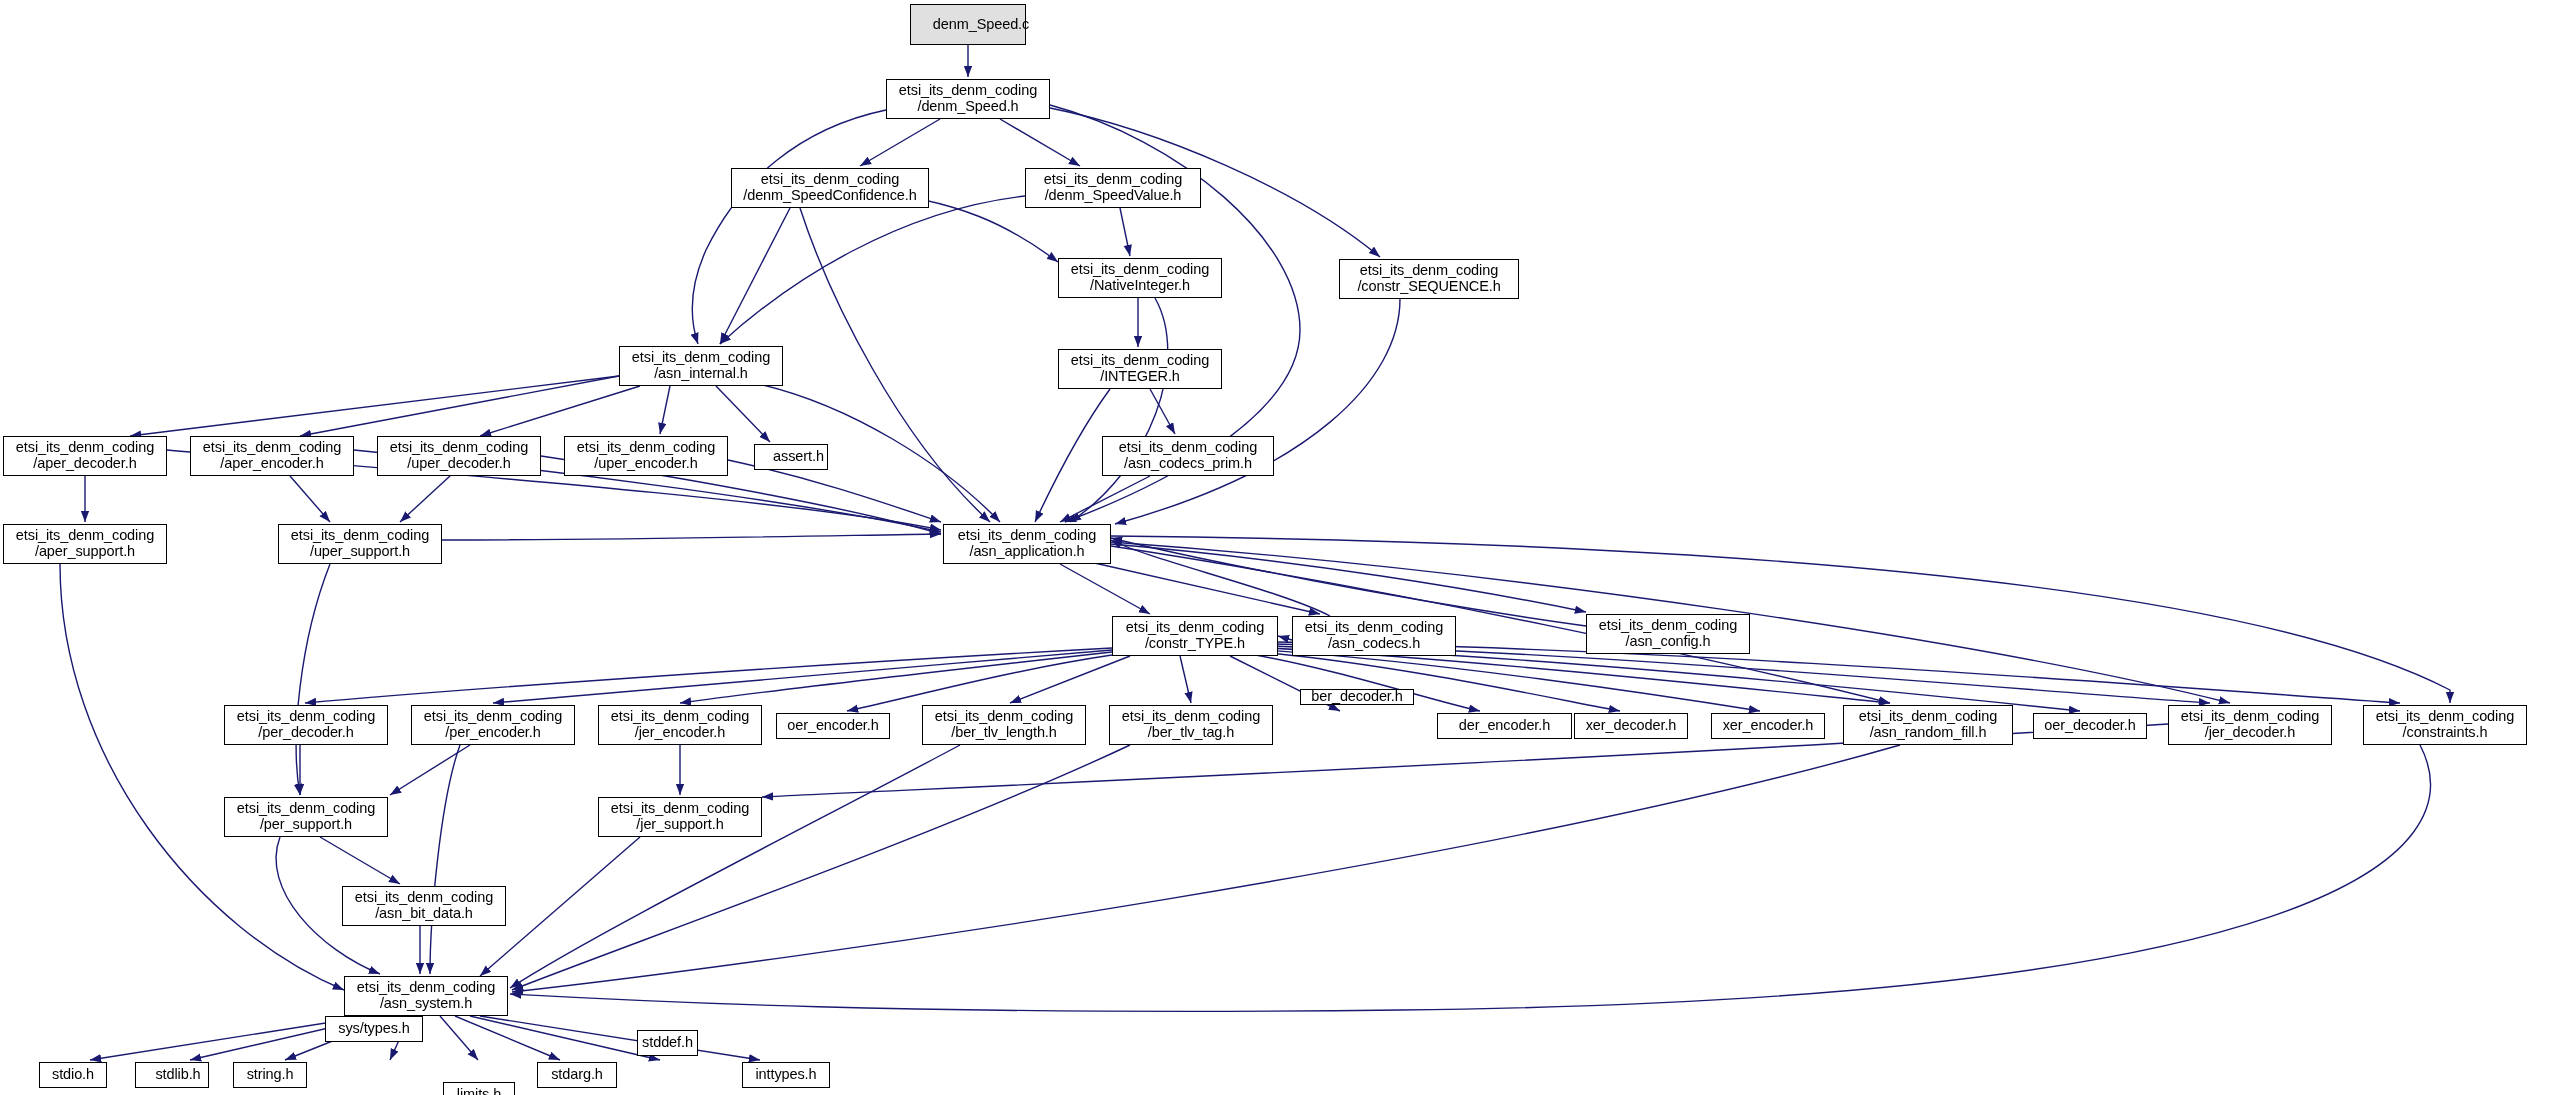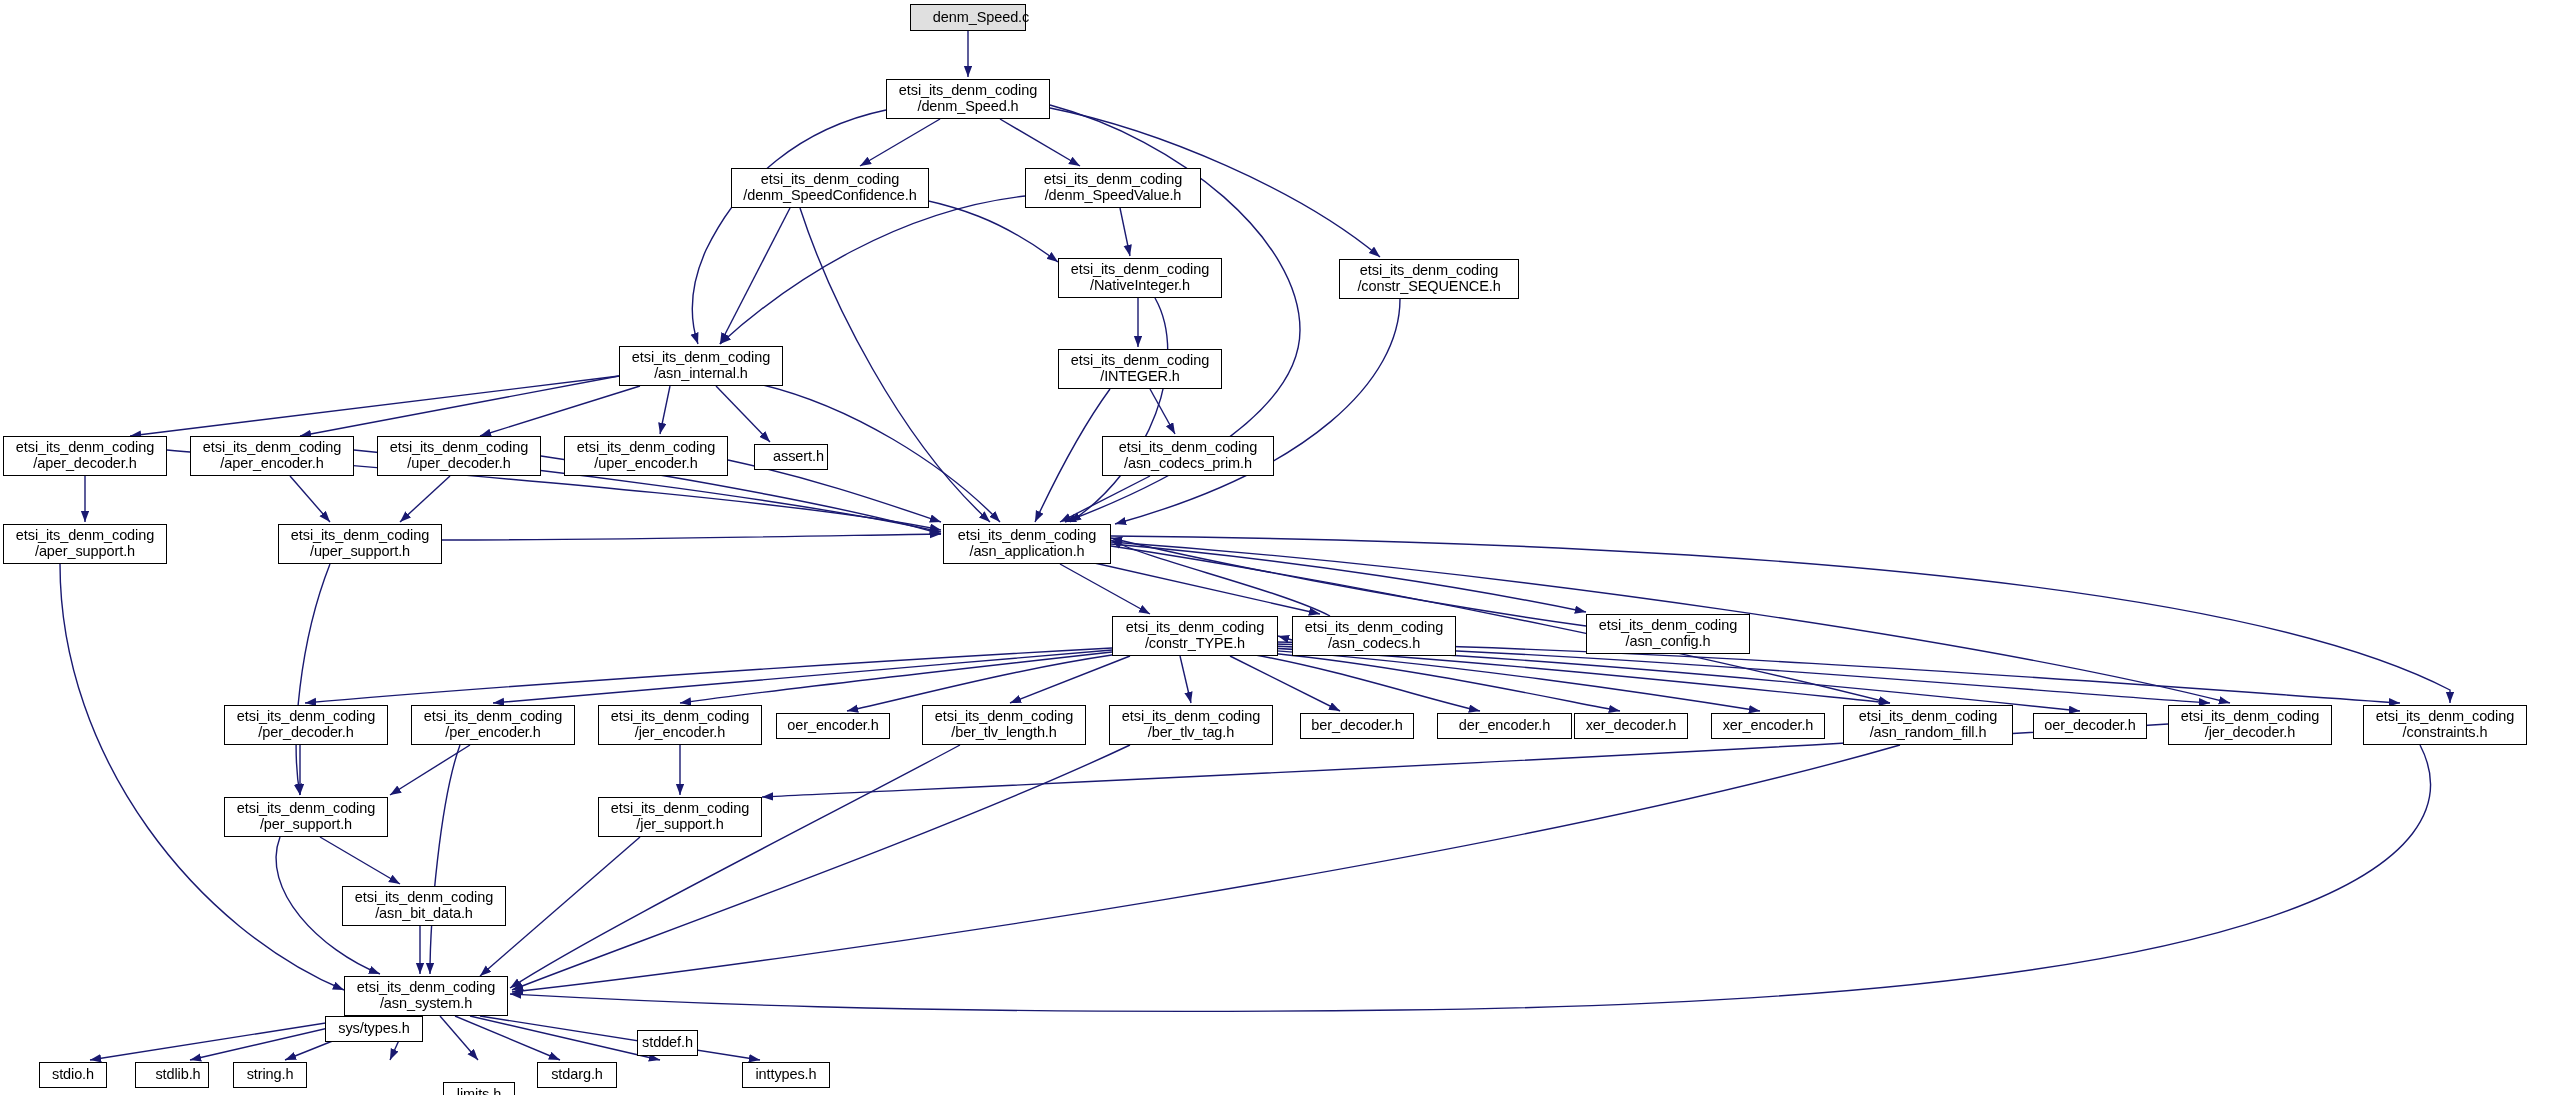--- a/index.html
+++ b/index.html
@@ -132,21 +132,21 @@
         <path d="M 370,1016 L 90,1060"></path>
         <path d="M 380,1016 L 190,1060"></path>
         <path d="M 395,1016 L 285,1060"></path>
         <path d="M 410,1016 L 390,1060"></path>
         <path d="M 440,1016 L 478,1060"></path>
         <path d="M 455,1016 L 560,1060"></path>
         <path d="M 470,1016 L 660,1060"></path>
         <path d="M 480,1016 L 760,1060"></path>
       </g>
   </svg>
-<div class="node root" style="left: 910px; top: 4px; width: 116px; height: 27px; padding-left: 26px;"><span class="ln">denm_Speed.c</span></div>
+<div class="node root" style="left: 910px; top: 4px; width: 116px; height: 41px; padding-left: 26px;"><span class="ln">denm_Speed.c</span></div>
     <div class="node" style="left: 886px; top: 79px; width: 164px; height: 40px;"><span class="ln">etsi_its_denm_coding</span><span class="ln">/denm_Speed.h</span></div>
     <div class="node" style="left: 731px; top: 168px; width: 198px; height: 40px;"><span class="ln">etsi_its_denm_coding</span><span class="ln">/denm_SpeedConfidence.h</span></div>
     <div class="node" style="left: 1025px; top: 168px; width: 176px; height: 40px;"><span class="ln">etsi_its_denm_coding</span><span class="ln">/denm_SpeedValue.h</span></div>
     <div class="node" style="left: 1058px; top: 258px; width: 164px; height: 40px;"><span class="ln">etsi_its_denm_coding</span><span class="ln">/NativeInteger.h</span></div>
     <div class="node" style="left: 1339px; top: 259px; width: 180px; height: 40px;"><span class="ln">etsi_its_denm_coding</span><span class="ln">/constr_SEQUENCE.h</span></div>
     <div class="node" style="left: 1058px; top: 349px; width: 164px; height: 40px;"><span class="ln">etsi_its_denm_coding</span><span class="ln">/INTEGER.h</span></div>
     <div class="node" style="left: 619px; top: 346px; width: 164px; height: 40px;"><span class="ln">etsi_its_denm_coding</span><span class="ln">/asn_internal.h</span></div>
     <div class="node" style="left: 1102px; top: 436px; width: 172px; height: 40px;"><span class="ln">etsi_its_denm_coding</span><span class="ln">/asn_codecs_prim.h</span></div>
     <div class="node" style="left: 3px; top: 436px; width: 164px; height: 40px;"><span class="ln">etsi_its_denm_coding</span><span class="ln">/aper_decoder.h</span></div>
     <div class="node" style="left: 190px; top: 436px; width: 164px; height: 40px;"><span class="ln">etsi_its_denm_coding</span><span class="ln">/aper_encoder.h</span></div>
@@ -158,21 +158,21 @@
     <div class="node" style="left: 278px; top: 524px; width: 164px; height: 40px;"><span class="ln">etsi_its_denm_coding</span><span class="ln">/uper_support.h</span></div>
     <div class="node" style="left: 1112px; top: 616px; width: 166px; height: 40px;"><span class="ln">etsi_its_denm_coding</span><span class="ln">/constr_TYPE.h</span></div>
     <div class="node" style="left: 1292px; top: 616px; width: 164px; height: 40px;"><span class="ln">etsi_its_denm_coding</span><span class="ln">/asn_codecs.h</span></div>
     <div class="node" style="left: 1586px; top: 614px; width: 164px; height: 40px;"><span class="ln">etsi_its_denm_coding</span><span class="ln">/asn_config.h</span></div>
     <div class="node" style="left: 224px; top: 705px; width: 164px; height: 40px;"><span class="ln">etsi_its_denm_coding</span><span class="ln">/per_decoder.h</span></div>
     <div class="node" style="left: 411px; top: 705px; width: 164px; height: 40px;"><span class="ln">etsi_its_denm_coding</span><span class="ln">/per_encoder.h</span></div>
     <div class="node" style="left: 598px; top: 705px; width: 164px; height: 40px;"><span class="ln">etsi_its_denm_coding</span><span class="ln">/jer_encoder.h</span></div>
     <div class="node" style="left: 776px; top: 713px; width: 114px; height: 26px;"><span class="ln">oer_encoder.h</span></div>
     <div class="node" style="left: 922px; top: 705px; width: 164px; height: 40px;"><span class="ln">etsi_its_denm_coding</span><span class="ln">/ber_tlv_length.h</span></div>
     <div class="node" style="left: 1109px; top: 705px; width: 164px; height: 40px;"><span class="ln">etsi_its_denm_coding</span><span class="ln">/ber_tlv_tag.h</span></div>
-    <div class="node" style="left: 1300px; top: 713px; width: 114px; height: 26px;"><span class="ln">ber_decoder.h</span></div>
+    <div class="node" style="left: 1300px; top: 689px; width: 114px; height: 16px;"><span class="ln">ber_decoder.h</span></div>
     <div class="node" style="left: 1437px; top: 713px; width: 135px; height: 26px;"><span class="ln">der_encoder.h</span></div>
     <div class="node" style="left: 1574px; top: 713px; width: 114px; height: 26px;"><span class="ln">xer_decoder.h</span></div>
     <div class="node" style="left: 1711px; top: 713px; width: 114px; height: 26px;"><span class="ln">xer_encoder.h</span></div>
     <div class="node" style="left: 1843px; top: 705px; width: 170px; height: 40px;"><span class="ln">etsi_its_denm_coding</span><span class="ln">/asn_random_fill.h</span></div>
     <div class="node" style="left: 2033px; top: 713px; width: 114px; height: 26px;"><span class="ln">oer_decoder.h</span></div>
     <div class="node" style="left: 2168px; top: 705px; width: 164px; height: 40px;"><span class="ln">etsi_its_denm_coding</span><span class="ln">/jer_decoder.h</span></div>
     <div class="node" style="left: 2363px; top: 705px; width: 164px; height: 40px;"><span class="ln">etsi_its_denm_coding</span><span class="ln">/constraints.h</span></div>
     <div class="node" style="left: 224px; top: 797px; width: 164px; height: 40px;"><span class="ln">etsi_its_denm_coding</span><span class="ln">/per_support.h</span></div>
     <div class="node" style="left: 598px; top: 797px; width: 164px; height: 40px;"><span class="ln">etsi_its_denm_coding</span><span class="ln">/jer_support.h</span></div>
     <div class="node" style="left: 342px; top: 886px; width: 164px; height: 40px;"><span class="ln">etsi_its_denm_coding</span><span class="ln">/asn_bit_data.h</span></div>

